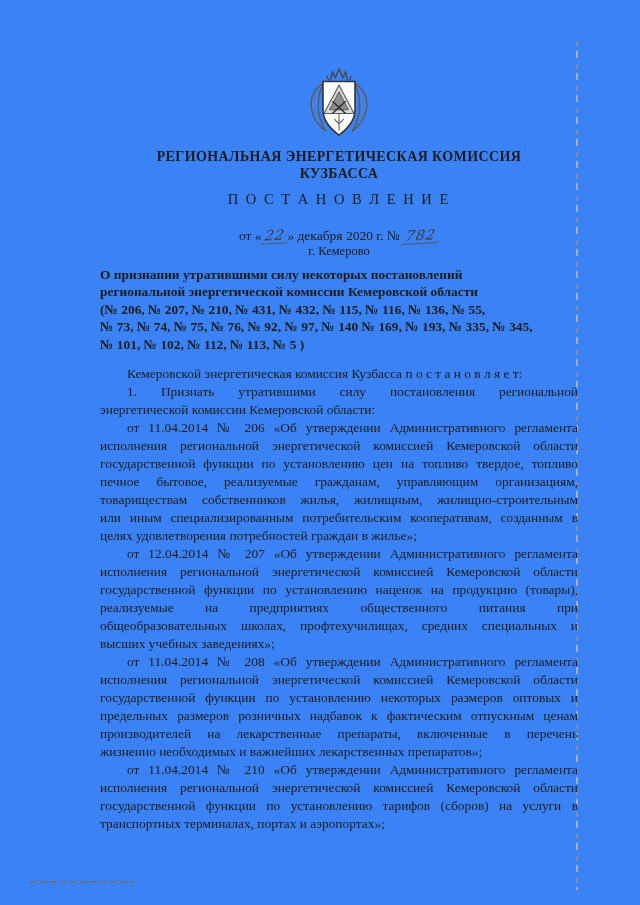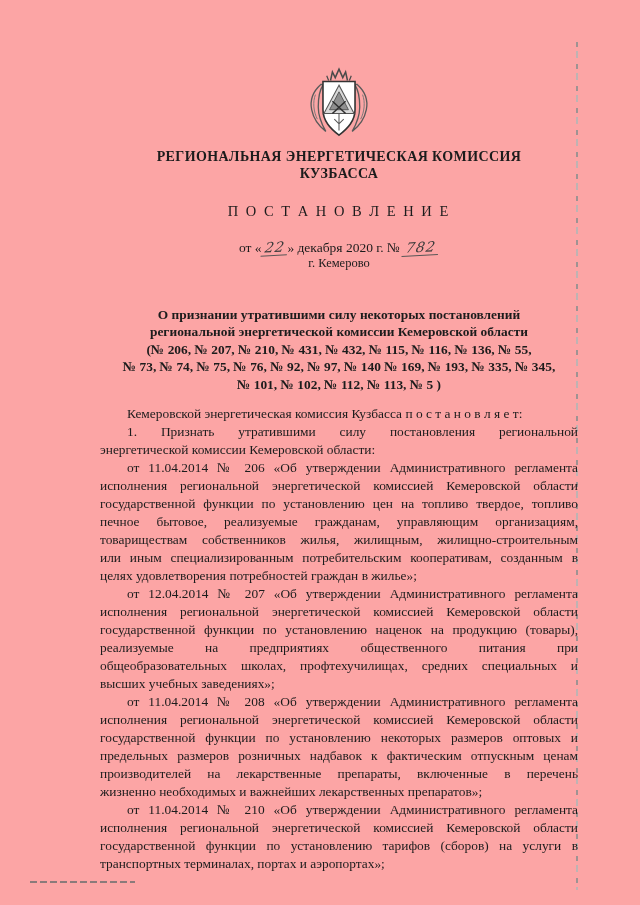--- a/index.html
+++ b/index.html
@@ -1,42 +1,42 @@
 <!DOCTYPE html>
 <html><head>
 <meta charset="utf-8">
 <style>
   * { margin: 0; padding: 0; box-sizing: border-box; }
   html, body { background: #e8e8e8; }
   .page {
     position: relative;
     width: 640px;
     height: 905px;
-    background: #fca5a5;
+    background: #3b82f6;
     font-family: "Liberation Serif", serif;
     color: #1c1c1c;
     overflow: hidden;
     margin: 0 auto;
   }
   .content {
     position: absolute;
     left: 100px;
     top: 66px;
     width: 478px;
   }
   .header { text-align: center; }
   .emblem { display: block; margin: 0 auto 4px auto; }
   .org-name {
     font-weight: bold;
     font-size: 14px;
     line-height: 17px;
     letter-spacing: 0.4px;
   }
   .doc-type {
-    margin-top: 21px;
+    margin-top: 9px;
     font-size: 14.5px;
     letter-spacing: 2px;
   }
   .date-line {
     margin-top: 19px;
     font-size: 13.5px;
   }
   .handwritten {
     display: inline-block;
     font-family: "DejaVu Serif", serif;
@@ -46,22 +46,21 @@
     transform: skewX(-12deg) rotate(-3deg);
     letter-spacing: 1px;
     padding: 0 3px;
   }
   .hw-underline { border-bottom: 1px solid #555; }
   .city {
     font-size: 12.5px;
     line-height: 14px;
   }
   .title-block {
-    margin-top: 36px;
-    text-align: center;
+    margin-top: 8px;
     font-weight: bold;
     font-size: 13.4px;
     line-height: 17.4px;
   }
   .body-text {
     margin-top: 12px;
     font-size: 13.4px;
     line-height: 18px;
   }
   .para .line {

